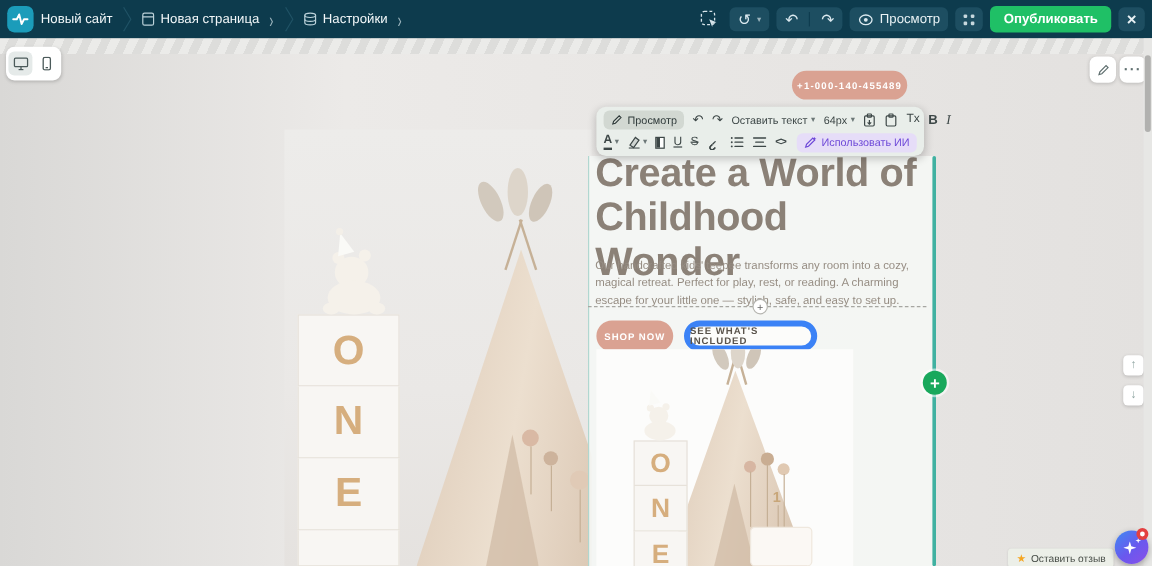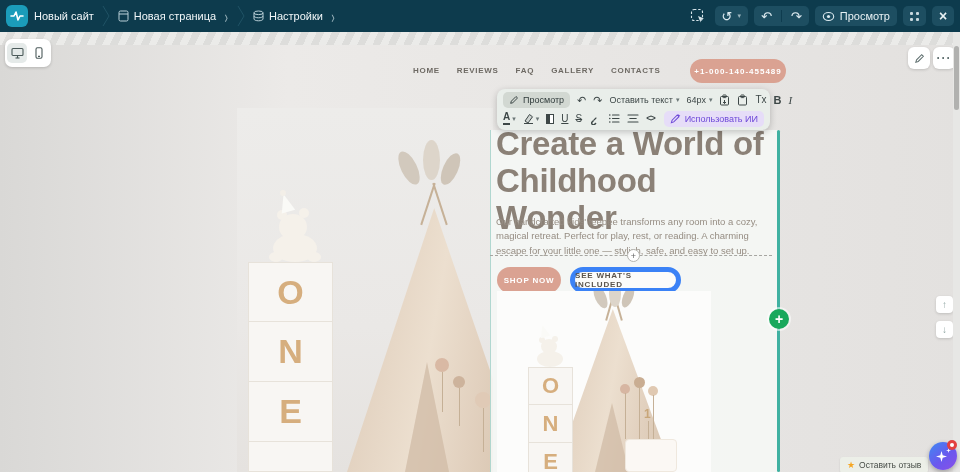--- a/index.html
+++ b/index.html
@@ -45,21 +45,21 @@
        display:flex;align-items:center;justify-content:center;color:#5f6f6f;cursor:pointer;}
   .scrolltrack{position:absolute;left:953px;top:32px;width:7px;height:440px;background:#e7e7e5;}
   .scrollthumb{position:absolute;left:954px;top:46px;width:5px;height:64px;border-radius:3px;background:#b1b1af;cursor:pointer;}
 
   
   .brandwrap{position:absolute;left:197px;top:58px;display:flex;align-items:center;gap:4px;color:#8c8680;}
   .brandtxt{font-size:18px;font-weight:bold;letter-spacing:.2px;}
   .sitenav{position:absolute;left:413px;top:66px;display:flex;gap:17px;font-size:8px;font-weight:bold;
            letter-spacing:.7px;color:#6e6a64;}
   .sitenav span{cursor:pointer;}
-  .phonebtn{position:absolute;left:690px;top:59px;width:96px;height:24px;border-radius:12px;background:#daa292;
+  .phonebtn{position:absolute;left:660px;top:59px;width:96px;height:24px;border-radius:12px;background:#daa292;
             color:#fff;font-size:8px;font-weight:bold;letter-spacing:1px;display:flex;align-items:center;justify-content:center;cursor:pointer;}
 
   .heropic{position:absolute;left:237px;top:108px;width:256px;height:364px;overflow:hidden;
            background:linear-gradient(180deg,#edecea,#eae8e6 60%,#e5e2df);}
   .panel{position:absolute;left:490px;top:130px;width:289px;height:342px;background:rgba(245,247,245,.9);}
   .guideL{position:absolute;left:490px;top:130px;width:1px;height:342px;background:rgba(120,190,178,.55);}
   .guideR{position:absolute;left:777px;top:130px;width:3px;height:342px;background:#40b1a1;border-radius:2px;}
   .addplus{position:absolute;left:769px;top:309px;width:20px;height:20px;border-radius:50%;background:#19a85c;
            color:#fff;font-size:14px;font-weight:bold;display:flex;align-items:center;justify-content:center;
            box-shadow:0 0 0 2px rgba(255,255,255,.55);cursor:pointer;}
@@ -195,35 +195,29 @@
       <span>Просмотр</span>
     </div>
     <div class="tbtn">
       <span class="appsgrid">
           <i></i>
           <i></i>
           <i></i>
           <i></i>
         </span>
     </div>
+    <div class="publish">Опубликовать</div>
     <div class="closebtn">
         <span>×</span>
       </div>
   </div>
 
   <div class="stripes"></div>
   <div class="page"></div>
 
-  <div class="sitenav">
-    <span>HOME</span>
-    <span>REVIEWS</span>
-    <span>FAQ</span>
-    <span>GALLERY</span>
-    <span>CONTACTS</span>
-  </div>
   <div class="phonebtn">+1-000-140-455489</div>
 
   <div class="heropic">
     <div class="tp" style="left:110px;top:100px;width:178px;height:264px;"></div>
     <div class="tpdoor" style="left:168px;top:254px;width:44px;height:110px;"></div>
     <div class="pole" style="left:190px;top:74px;height:44px;transform:rotate(18deg);"></div>
     <div class="pole" style="left:202px;top:74px;height:44px;transform:rotate(-18deg);"></div>
     <div class="feather" style="left:164px;top:42px;width:16px;height:36px;transform:rotate(-26deg);background:#d2c9bd;"></div>
     <div class="feather" style="left:186px;top:32px;width:17px;height:40px;background:#ddd5ca;"></div>
     <div class="feather" style="left:206px;top:44px;width:15px;height:34px;transform:rotate(24deg);background:#cfc5b8;"></div>

